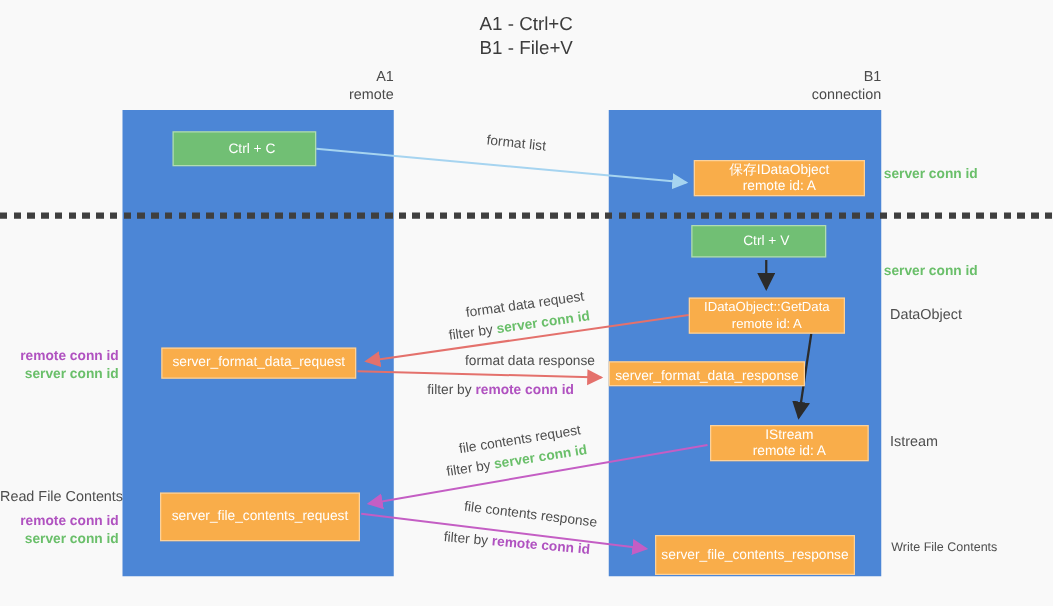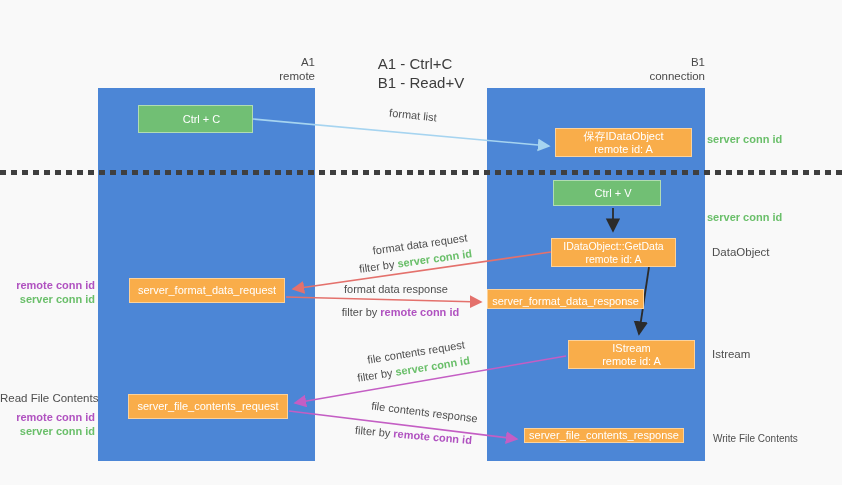--- a/index.html
+++ b/index.html
@@ -6,21 +6,21 @@
   html,body { background:#f9f9f9; }
   body { font-family:"Liberation Sans", sans-serif; }
   #canvas {
     position:relative; width:842px; height:485px;
     background:#f9f9f9; overflow:hidden;
   }
   .title-wrap {
     position:absolute; top:10px; left:0; width:842px;
     text-align:center; color:#3c3c3c; font-size:15px; line-height:19px;
   }
-  .title-wrap .tl { display:inline-block; text-align:left;margin-top:44px; }
+  .title-wrap .tl { display:inline-block; text-align:left; }
   .lane {
     position:absolute; background:#4c86d6;
   }
   .lane-header {
     position:absolute; text-align:right; color:#4a4a4a;
     font-size:11.5px; line-height:14px;
   }
   .dashline {
     position:absolute; left:0; top:170; width:842px; height:5px;
     background:repeating-linear-gradient(90deg,#3f3f3f 0 6px, transparent 6px 11px);
@@ -40,21 +40,21 @@
   svg.overlay { position:absolute; left:0; top:0; width:842px; height:485px; pointer-events:none; }
 </style>
 </head>
 <body>
 
 <div id="canvas">
 
   <div class="title-wrap">
     <div class="tl">
       <div>A1 - Ctrl+C</div>
-      <div>B1 - Read+V</div>
+      <div>B1 - File+V</div>
     </div>
   </div>
 
   <div class="lane-header" style="left:98px; top:55px; width:217px;">
     <div>A1</div>
     <div>remote</div>
   </div>
   <div class="lane-header" style="left:487px; top:55px; width:218px;">
     <div>B1</div>
     <div>connection</div>
@@ -119,36 +119,36 @@
     <span>server_format_data_response</span>
   </div>
 
   <div class="node orange" style="left:568px; top:340px; width:127px; height:29px;">
     <div>
       <div>IStream</div>
       <div>remote id: A</div>
     </div>
   </div>
 
-  <div class="node orange" style="left:128px; top:394px; width:160px; height:25px;">
+  <div class="node orange" style="left:128px; top:394px; width:160px; height:39px;">
     <span>server_file_contents_request</span>
   </div>
 
-  <div class="node orange" style="left:524px; top:428px; width:160px; height:15px;">
+  <div class="node orange" style="left:524px; top:428px; width:160px; height:32px;">
     <span>server_file_contents_response</span>
   </div>
 
   <div class="lbl center" style="left:368px; top:109px; width:90px; transform:rotate(6deg);">format list</div>
 
   <div class="lbl center" style="left:360px; top:238px; width:120px; transform:rotate(-8deg);">format data request</div>
   <div class="lbl center" style="left:343px; top:255px; width:145px; transform:rotate(-8deg);">
     <span>filter by </span><span class="bold-green">server conn id</span>
   </div>
 
-  <div class="lbl center" style="left:336px; top:283px; width:120px;">format data response</div>
+  <div class="lbl center" style="left:364px; top:283px; width:120px;">format data response</div>
   <div class="lbl center" style="left:333px; top:306px; width:135px;">
     <span>filter by </span><span class="bold-purple">remote conn id</span>
   </div>
 
   <div class="lbl center" style="left:356px; top:346px; width:120px; transform:rotate(-9deg);">file contents request</div>
   <div class="lbl center" style="left:341px; top:363px; width:145px; transform:rotate(-9deg);">
     <span>filter by </span><span class="bold-green">server conn id</span>
   </div>
 
   <div class="lbl center" style="left:362px; top:406px; width:125px; transform:rotate(7deg);">file contents response</div>

